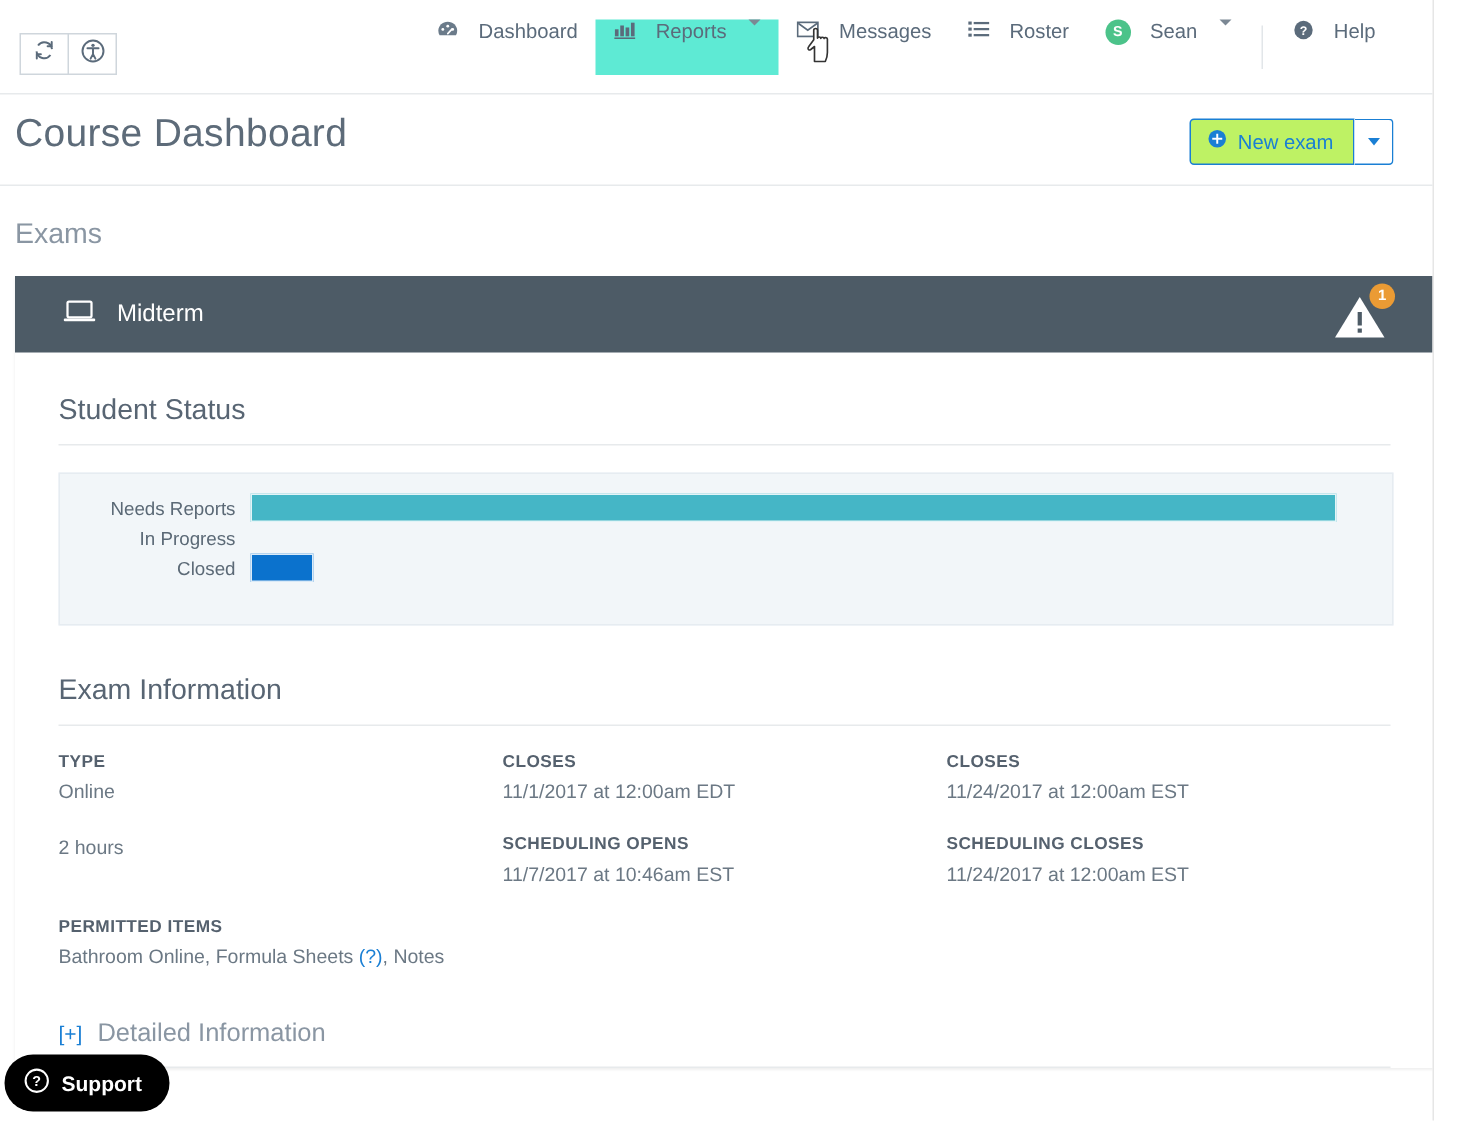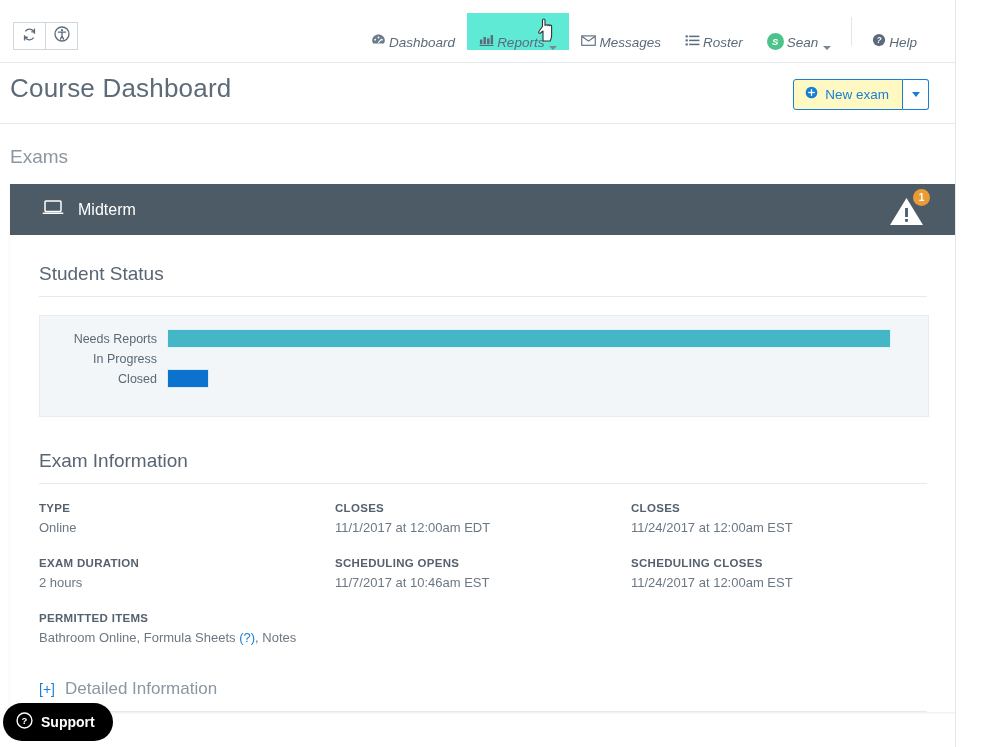--- a/index.html
+++ b/index.html
@@ -73,30 +73,29 @@
   #topnav {
     position: absolute;
     right: 27px;
     top: 13px;
     display: flex;
     align-items: stretch;
     height: 37px;
   }
   .nav-item {
     display: flex;
-    align-items: flex-end;
-    gap: 3px;
+    align-items: flex-start;
+    gap: 13px;
     padding: 0 12px;
     font-size: 13.5px;
     color: #5b6b7b;
     cursor: pointer;
     white-space: nowrap;
     height: 100%;
     box-sizing: border-box;
-    font-style: italic;
   }
   .nav-item.active {
     background: #5eead4;
   }
   .nav-sep {
     width: 1px;
     background: #e2e6e9;
     margin: 4px 8px;
   }
   .caret-down {
@@ -146,21 +145,21 @@
   }
   #newexam-group {
     position: absolute;
     right: 27px;
     top: 16px;
     display: flex;
   }
   #newexam-btn {
     border: 1px solid #1a7fd4;
     color: #1a7fd4;
-    background: #fef9c3;
+    background: #bef264;
     font-size: 13.5px;
     padding: 6px 13px 7px 11px;
     display: flex;
     align-items: center;
     gap: 7px;
     border-radius: 3px 0 0 3px;
     cursor: pointer;
   }
   #newexam-caret {
     border: 1px solid #1a7fd4;
@@ -528,21 +527,20 @@
               <div class="info-value">11/1/2017 at 12:00am EDT</div>
             </div>
             <div class="info-col">
               <div class="info-label">CLOSES</div>
               <div class="info-value">11/24/2017 at 12:00am EST</div>
             </div>
           </div>
 
           <div class="info-grid info-row2">
             <div class="info-col">
-              <div class="info-label">EXAM DURATION</div>
               <div class="info-value">2 hours</div>
             </div>
             <div class="info-col">
               <div class="info-label">SCHEDULING OPENS</div>
               <div class="info-value">11/7/2017 at 10:46am EST</div>
             </div>
             <div class="info-col">
               <div class="info-label">SCHEDULING CLOSES</div>
               <div class="info-value">11/24/2017 at 12:00am EST</div>
             </div>

